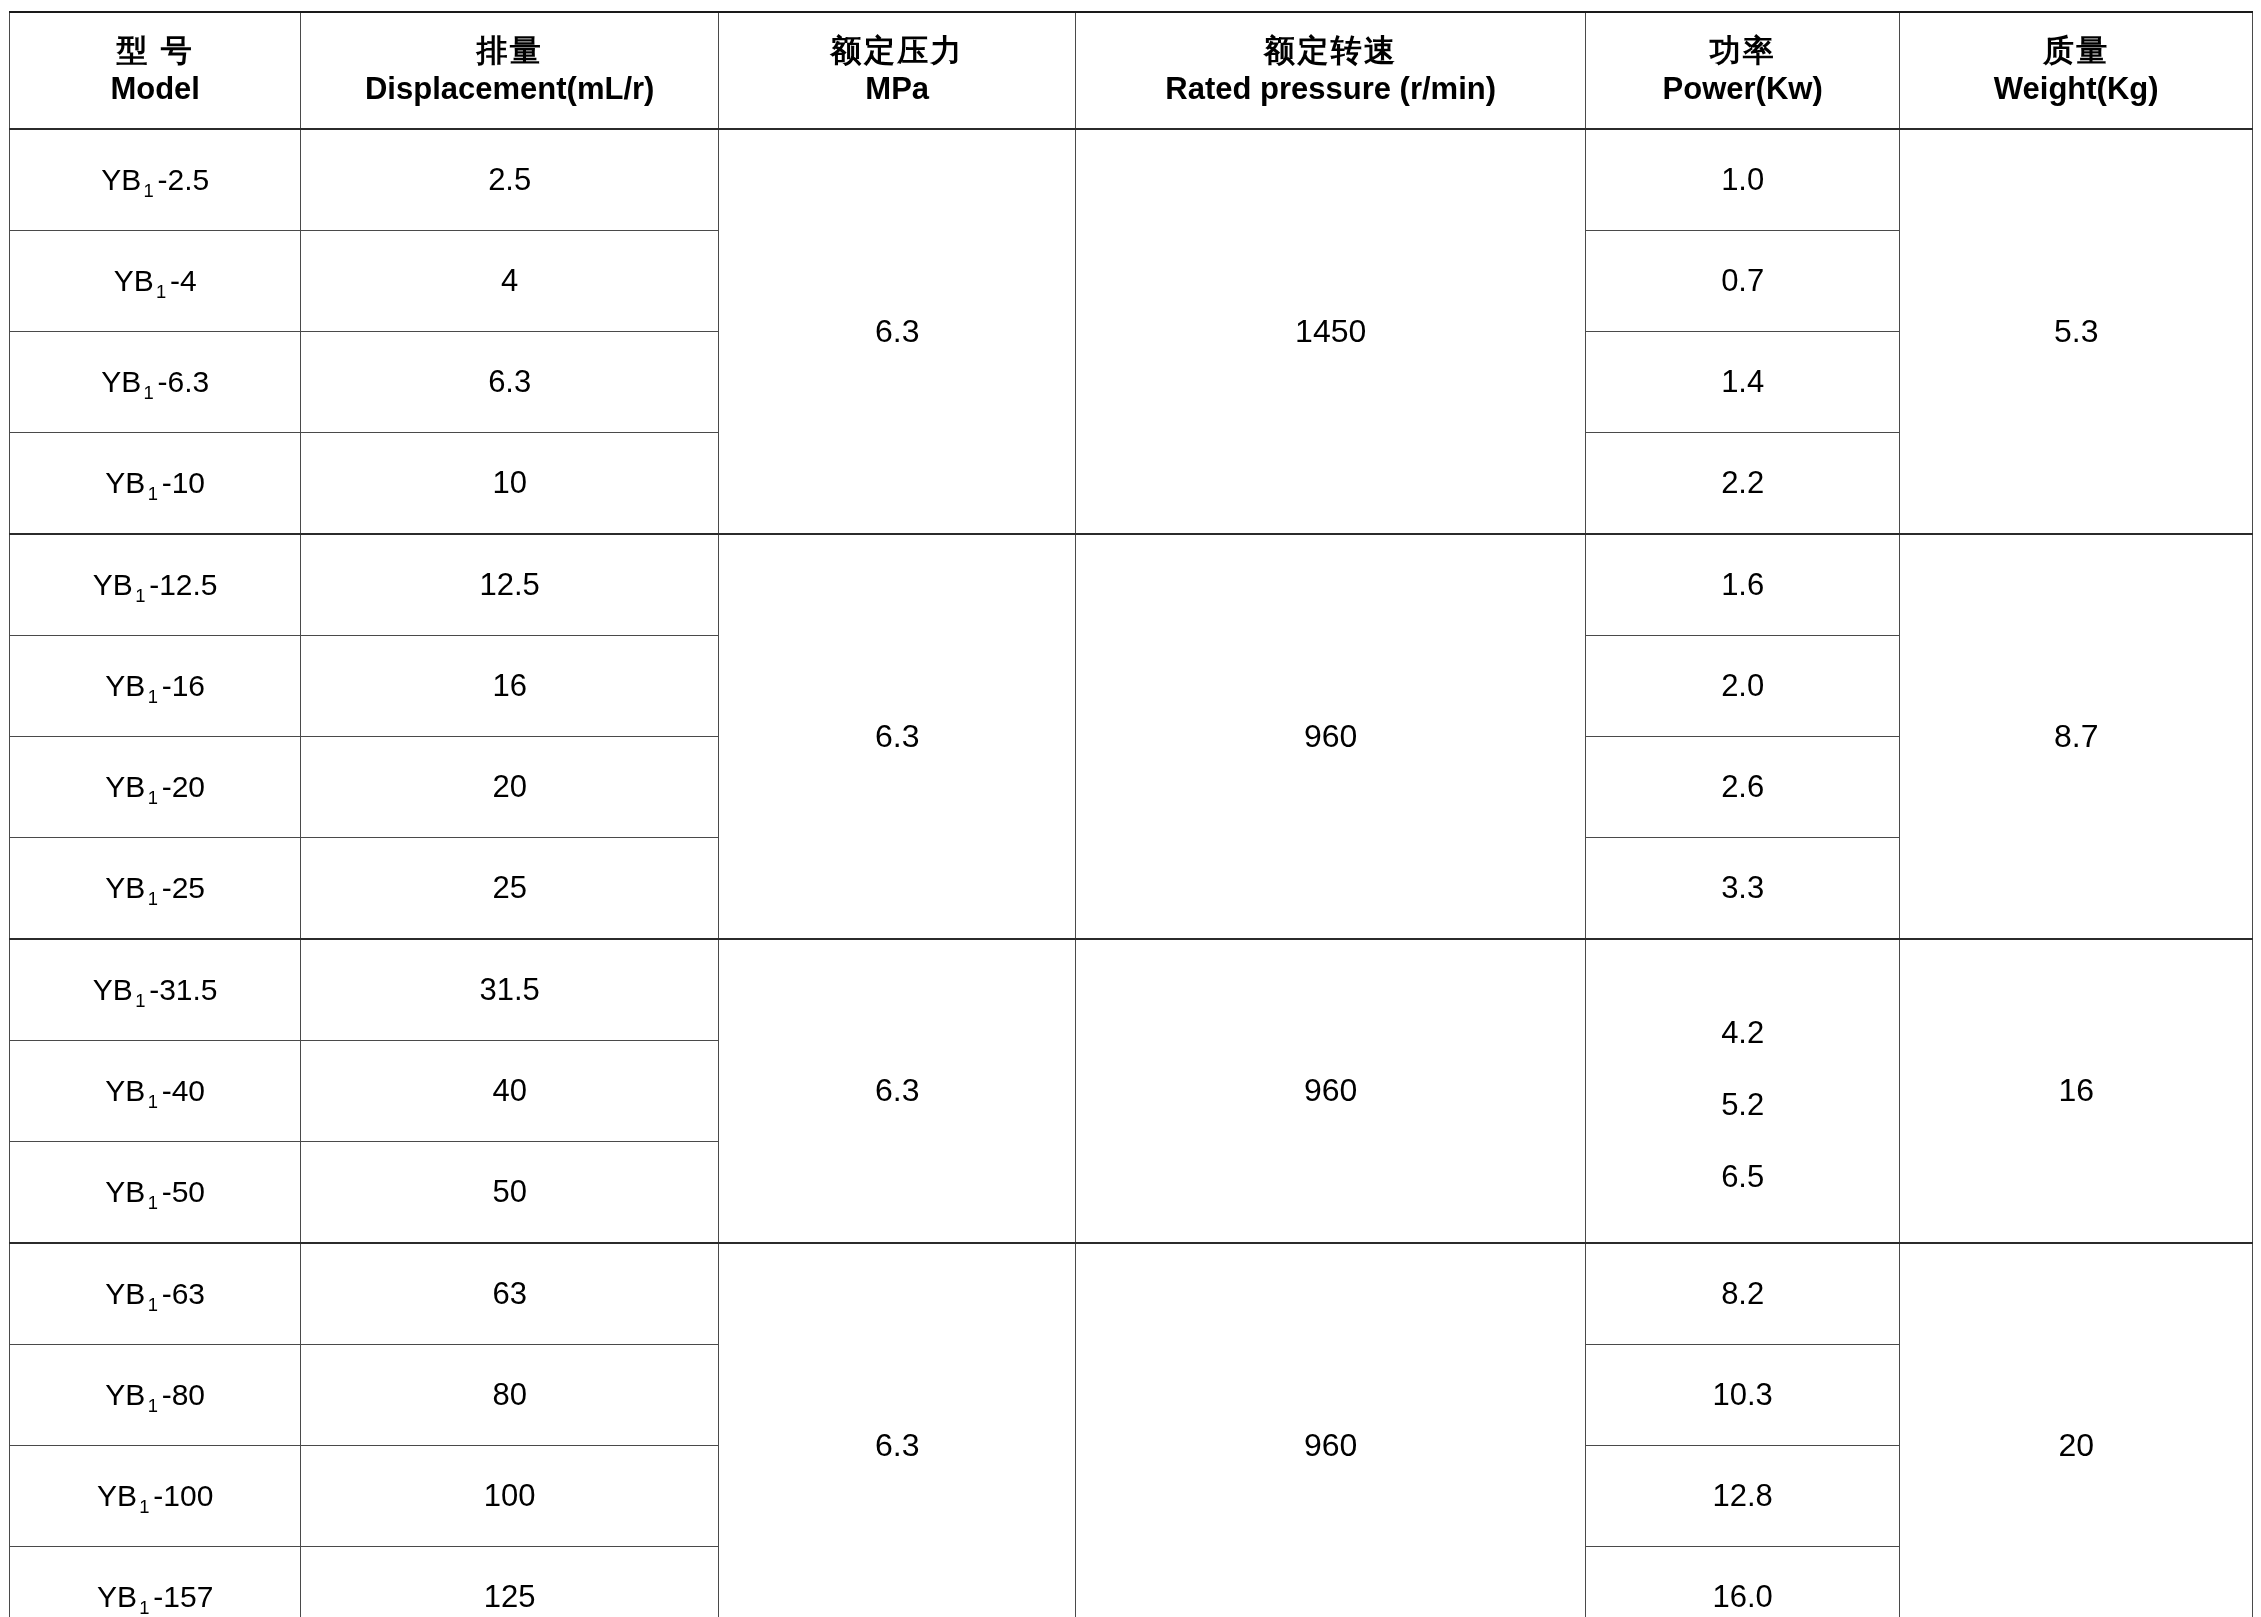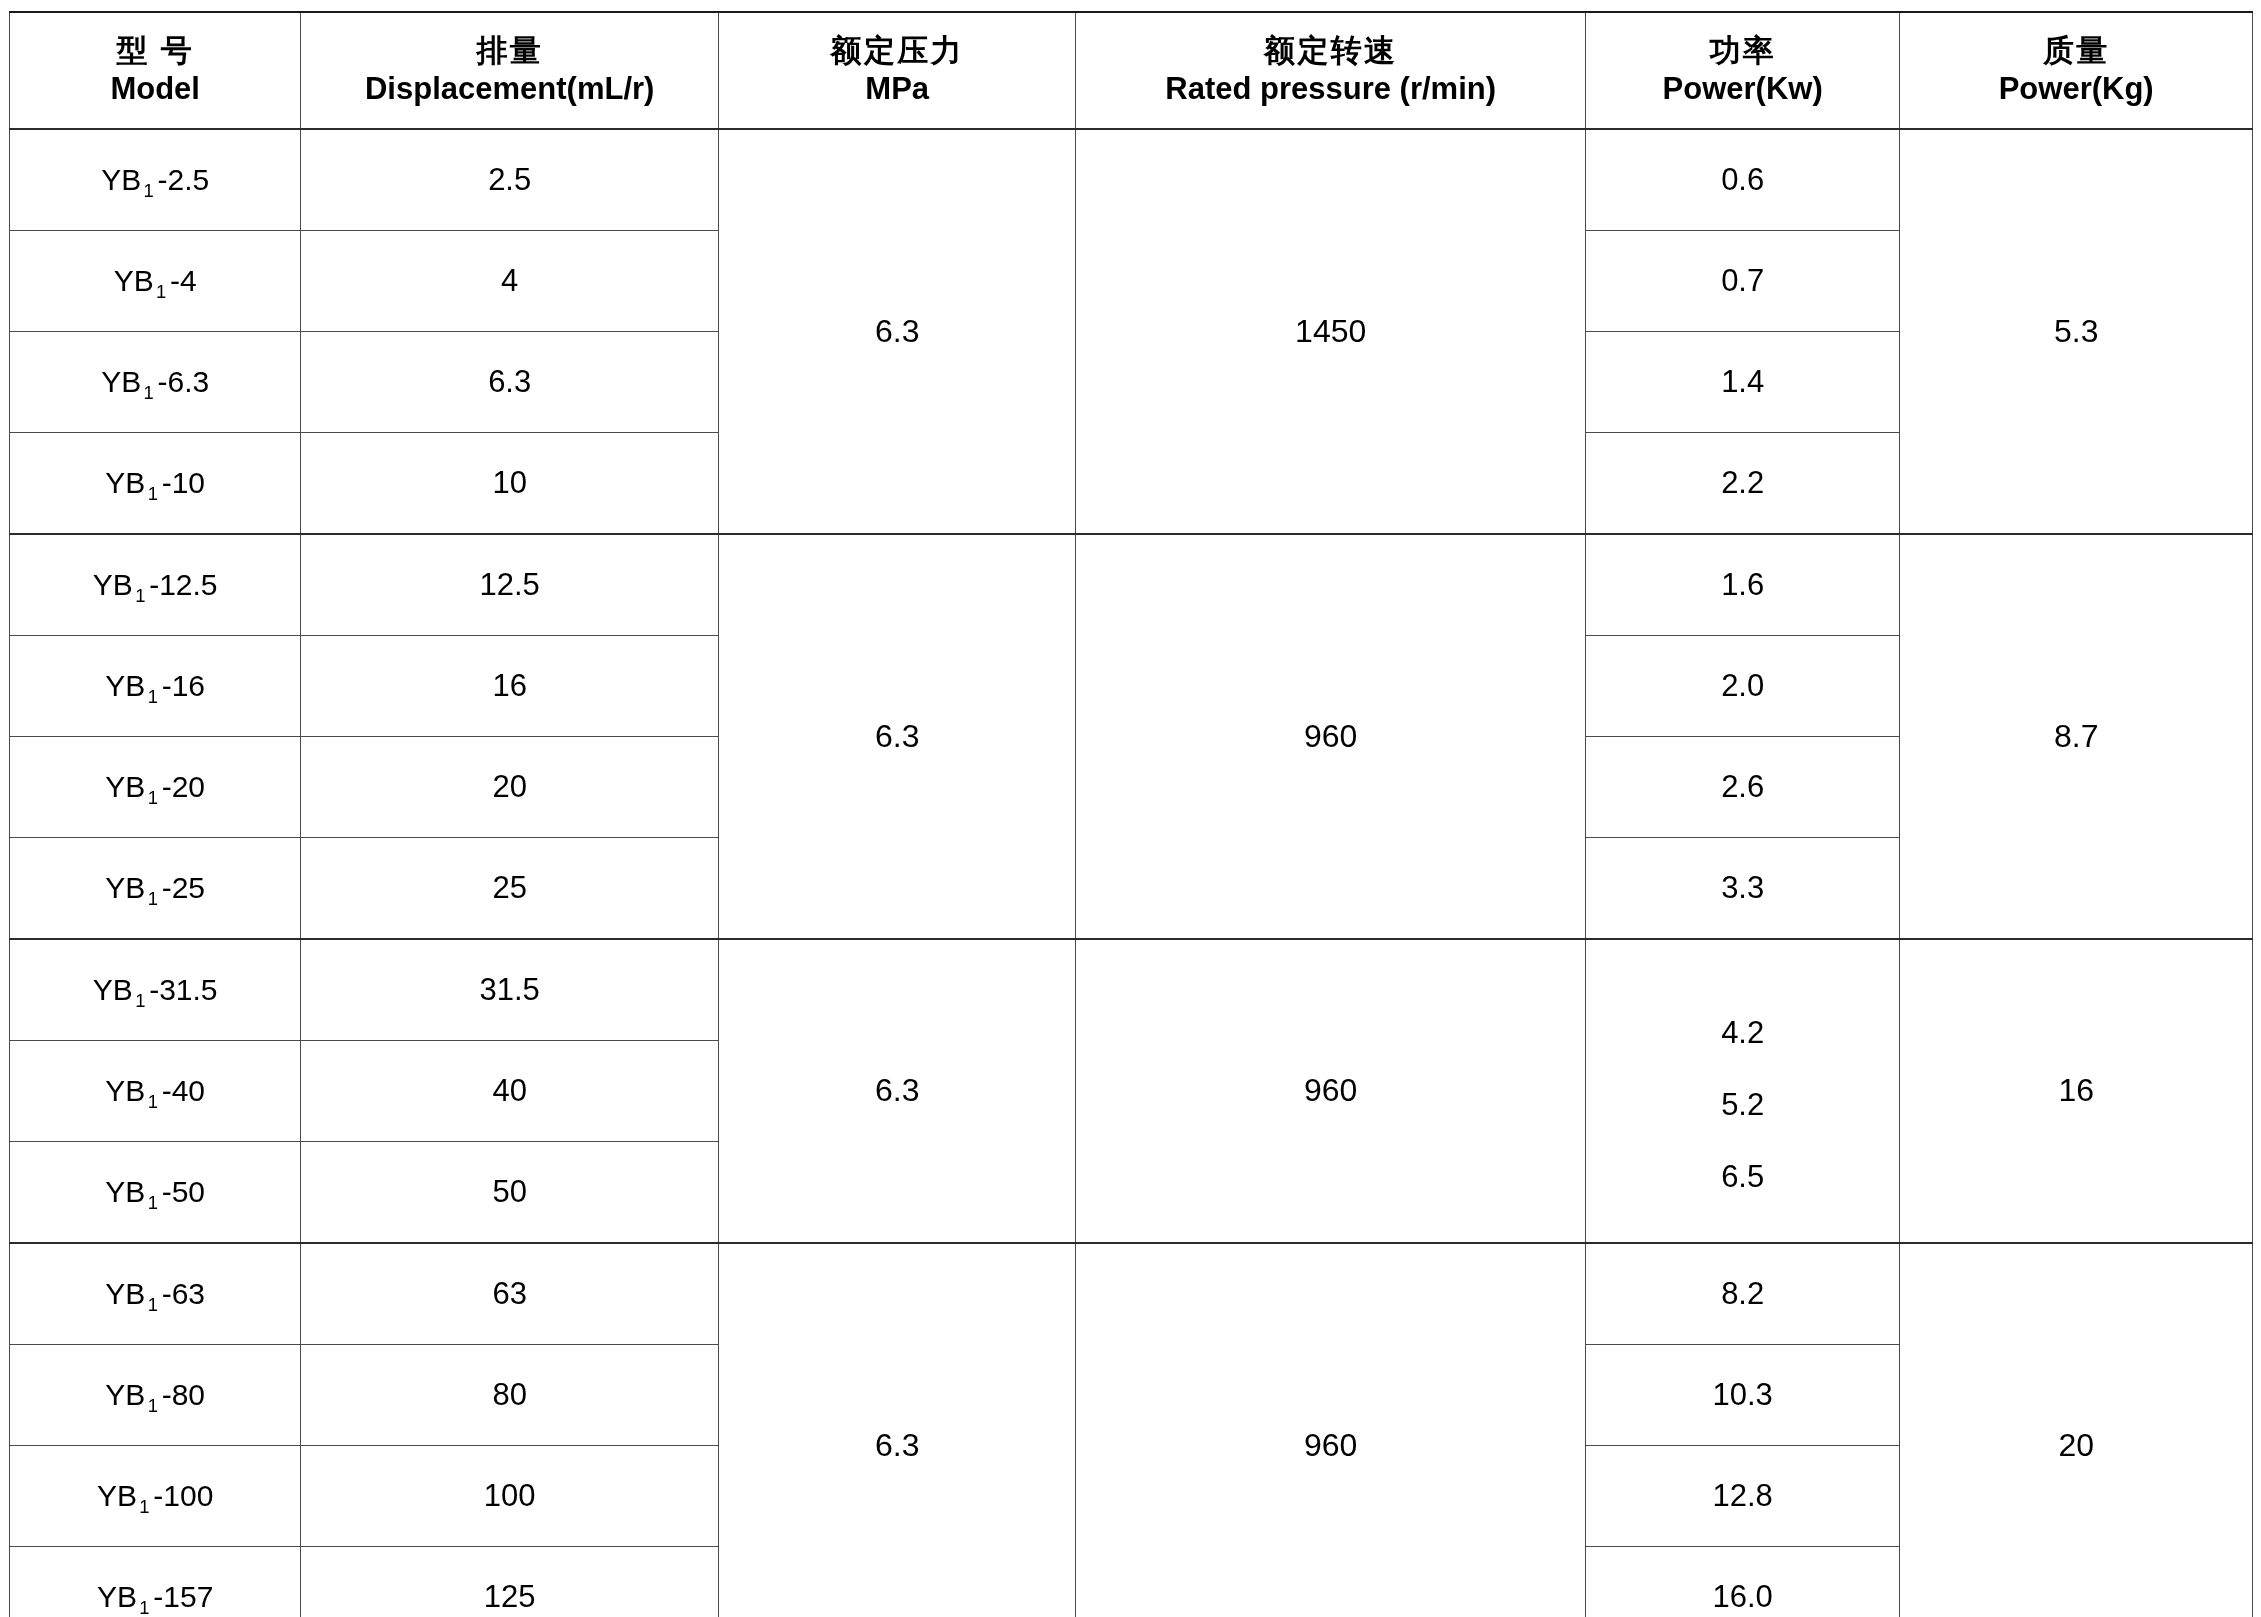--- a/index.html
+++ b/index.html
@@ -97,31 +97,31 @@
           <th>
             <span class="zh">额定转速</span>
             <span class="en">Rated pressure  (r/min)</span>
           </th>
           <th>
             <span class="zh">功率</span>
             <span class="en">Power(Kw)</span>
           </th>
           <th>
             <span class="zh">质量</span>
-            <span class="en">Power(Kg)</span>
+            <span class="en">Weight(Kg)</span>
           </th>
         </tr>
     </thead>
     <tbody>
         <tr class="grp-start">
           <td class="model"><span>YB</span><span class="sub">1</span><span>-2.5</span></td>
           <td>2.5</td>
           <td class="merged" rowspan="4">6.3</td>
           <td class="merged" rowspan="4">1450</td>
-          <td>0.6</td>
+          <td>1.0</td>
           <td class="merged" rowspan="4">5.3</td>
         </tr>
         <tr>
           <td class="model"><span>YB</span><span class="sub">1</span><span>-4</span></td>
           <td>4</td>
           <td>0.7</td>
         </tr>
         <tr>
           <td class="model"><span>YB</span><span class="sub">1</span><span>-6.3</span></td>
           <td>6.3</td>

